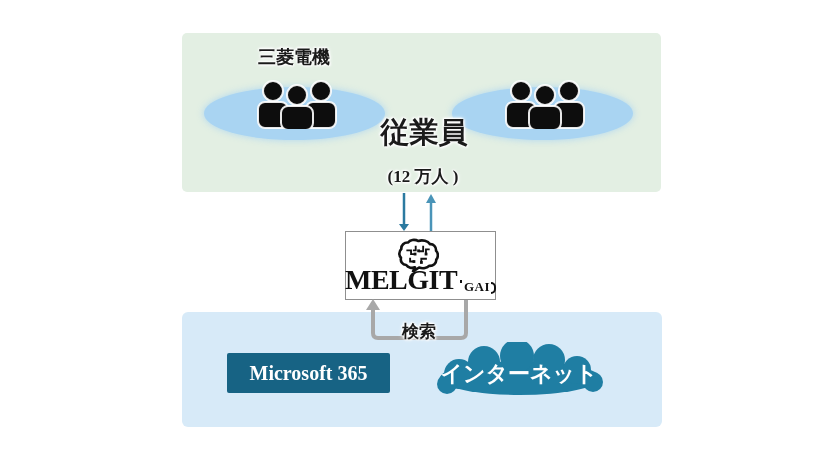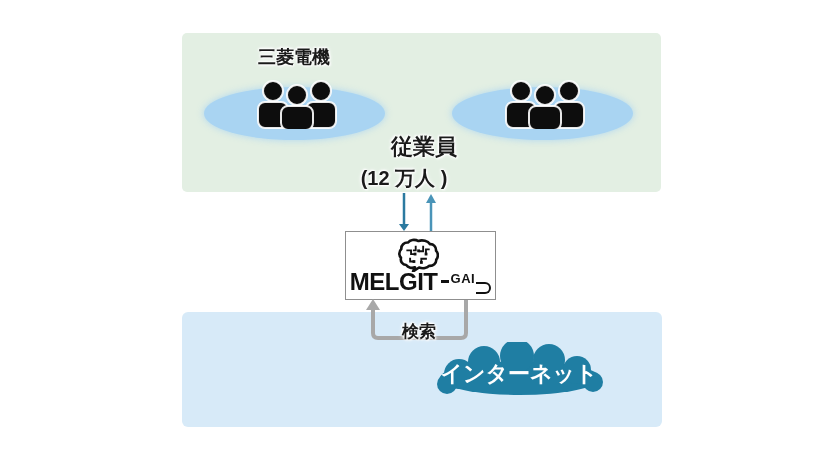--- a/index.html
+++ b/index.html
@@ -1,18 +1,18 @@
 <!DOCTYPE html>
 <html><head>
 <meta charset="utf-8">
 <style>
   html,body{margin:0;padding:0;background:#ffffff;}
   #canvas{
     position:relative;width:840px;height:460px;background:#ffffff;overflow:hidden;
-    font-family:Liberation Sans, sans-serif;color:var(--text,#1a1a1a);
+    font-family:Liberation Serif, serif;color:var(--text,#1a1a1a);
   }
   .abs{position:absolute;}
 
   
   .panel-top{
     left:182px;top:33px;width:479px;height:159px;
     background:var(--top_panel_bg,#e3efe3);border-radius:5px;z-index:1;
   }
   .panel-bottom{
     left:182px;top:312px;width:480px;height:115px;
@@ -32,45 +32,45 @@
   .people{width:90px;height:50px;z-index:3;}
   .people-left{left:252px;top:79px;}
   .people-right{left:500px;top:79px;}
 
   
   .lbl{z-index:6;text-align:center;line-height:1.15;}
   .glow{text-shadow:0 0 2px #fff,0 0 3px #fff,0 0 5px #fff,1px 1px 2px #fff,-1px -1px 2px #fff;}
   .company-label{width:160px;top:47px;font-size:18px;font-weight:700;}
   .company-left{left:214px;}
   .company-right{left:459px;}
-  .employees-title{left:324px;top:134px;width:200px;font-size:22px;font-weight:700;}
-  .employees-count{left:304px;top:167px;width:200px;font-size:20px;font-weight:700;}
+  .employees-title{left:324px;top:116px;width:200px;font-size:29px;font-weight:700;}
+  .employees-count{left:323px;top:167px;width:200px;font-size:17px;font-weight:700;}
 
   
   #connectors{left:0;top:0;width:840px;height:460px;z-index:4;pointer-events:none;}
   .stroke-down{stroke:var(--arrow_down,#2e7ca0);}
   .fill-down{fill:var(--arrow_down,#2e7ca0);}
   .stroke-up{stroke:var(--arrow_up,#4a94b8);}
   .fill-up{fill:var(--arrow_up,#4a94b8);}
   .stroke-loop{stroke:var(--loop_connector,#a8a8a8);}
   .fill-loop{fill:var(--loop_connector,#a8a8a8);}
 
   
   .gateway-box{
     left:345px;top:231px;width:151px;height:69px;background:#ffffff;
     border:1.5px solid var(--gateway_border,#8f8f8f);box-sizing:border-box;z-index:3;
   }
   .brain{left:398px;top:238px;width:41px;height:34px;z-index:5;}
   .logo-row{
     left:345px;top:272px;width:151px;height:22px;z-index:5;
     display:flex;align-items:flex-end;justify-content:center;
   }
-  .logo-main{font-size:24px;font-weight:800;letter-spacing:-.5px;line-height:1;color:#111;margin-top:12px;}
+  .logo-main{font-size:28px;font-weight:800;letter-spacing:-.5px;line-height:1;color:#111;margin-top:12px;}
   .gai-dash{display:inline-block;width:8px;height:3px;background:#111;margin:0 2px 11px 3px;}
-  .logo-suffix{font-size:13px;font-weight:800;line-height:1;margin:0 0 9px 0;color:#111;letter-spacing:.5px;}
+  .logo-suffix{font-size:13px;font-weight:800;line-height:1;margin:0 0 1px 0;color:#111;letter-spacing:.5px;}
   .gai-bracket{display:inline-block;width:15px;height:12px;border:2.5px solid #111;border-left:none;
     border-radius:0 9px 9px 0;margin:0 0 0 1px;box-sizing:border-box;}
 
   
   .search-label{left:369px;top:322px;width:100px;font-size:17px;font-weight:700;z-index:6;}
 
   
   .ms-badge{
     left:227px;top:353px;width:163px;height:40px;background:var(--microsoft_badge_bg,#176384);
     border-radius:2px;display:flex;align-items:center;justify-content:center;z-index:2;
@@ -165,20 +165,23 @@
     <span class="logo-main">MELGIT</span>
     <span class="gai-dash"></span>
     <span class="logo-suffix">GAI</span>
     <span class="gai-bracket"></span>
   </div>
 
   <div class="abs panel-bottom"></div>
 
   <div class="abs lbl glow search-label">検索</div>
 
+  <div class="abs ms-badge">
+    <span>Microsoft 365</span>
+  </div>
 
   <svg class="abs cloud" viewBox="0 0 186 58">
     <g class="cloud-fill">
       <ellipse cx="93" cy="36" rx="80" ry="17"></ellipse>
       <circle cx="32" cy="32" r="15"></circle>
       <circle cx="57" cy="20" r="16"></circle>
       <circle cx="90" cy="14" r="17"></circle>
       <circle cx="122" cy="18" r="16"></circle>
       <circle cx="150" cy="28" r="14"></circle>
       <circle cx="166" cy="40" r="10"></circle>

